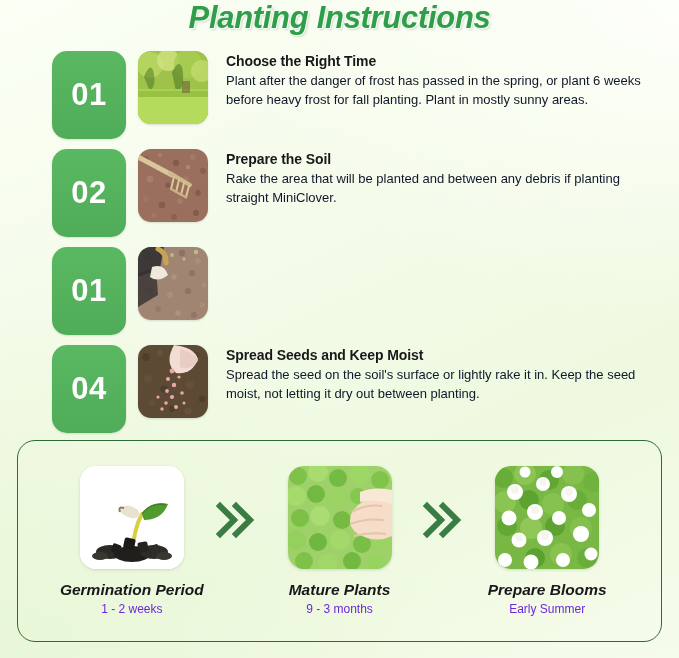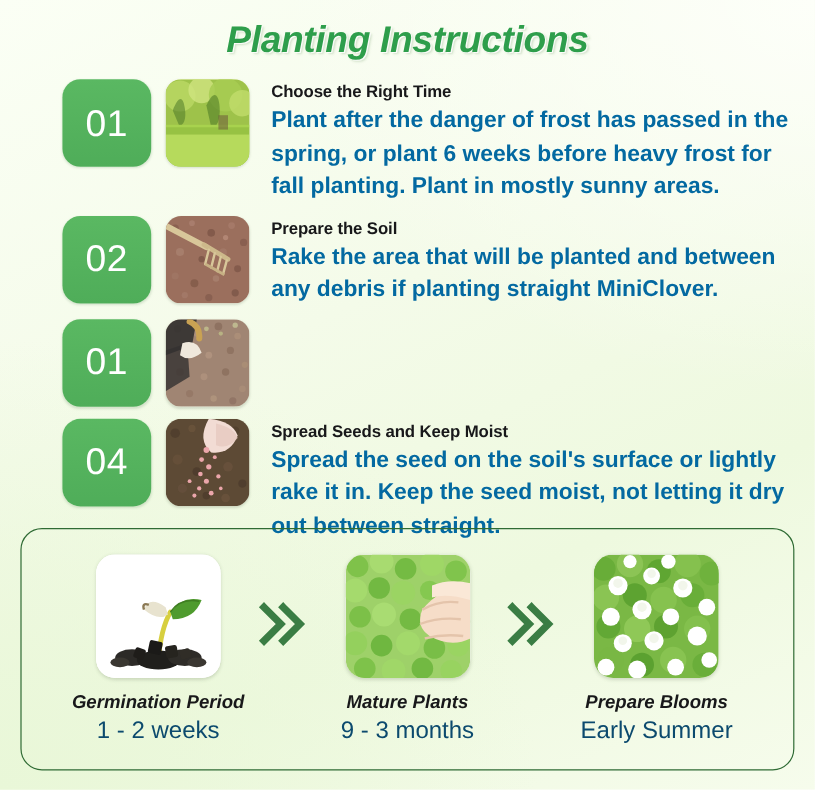--- a/index.html
+++ b/index.html
@@ -22,38 +22,37 @@
   .page { width: 679px; height: 658px; position: relative; }
 
   
   .title {
     text-align: center;
     font-size: 31px;
     font-weight: bold;
     font-style: italic;
     color: #2e9e4b;
     letter-spacing: -0.3px;
-    padding-top: 15px;
     text-shadow: 1px 1px 0 rgba(255,255,255,0.85), 2px 2px 2px rgba(120,160,110,0.30);
   }
 
   
   .steps { margin-top: 15px; padding-left: 52px; padding-right: 20px; }
 
   .step { display: flex; align-items: flex-start; margin-bottom: 10px; }
 
   .badge {
     flex: 0 0 auto;
-    width: 74px; height: 73px;
+    width: 74px; height: 88px;
     border-radius: 15px;
     background: linear-gradient(180deg, #5ab862 0%, #4fad59 100%);
     display: flex; align-items: center; justify-content: center;
     color: #ffffff;
     font-size: 31px;
-    font-weight: normal;
+    font-weight: bold;
     letter-spacing: 0.5px;
     box-shadow: 0 1px 2px rgba(60,110,60,0.18);
   }
 
   .thumb {
     flex: 0 0 auto;
     width: 70px; height: 73px;
     border-radius: 13px;
     margin-left: 12px;
     overflow: hidden;
@@ -65,24 +64,23 @@
   .step-text { margin-left: 18px; padding-top: 2px; }
 
   .step-title {
     font-size: 14px;
     font-weight: bold;
     color: #18181a;
     letter-spacing: -0.1px;
     margin-bottom: 3px;
   }
   .step-body {
-    font-size: 19px;
-    color: #0369a1;
+    font-size: 13px;
+    color: #0f172a;
     line-height: 1.45;
-    font-weight: bold;
   }
 
   
   .timeline {
     position: absolute;
     left: 17px;
     right: 17px;
     top: 440px;
     height: 202px;
     border: 1.6px solid #2f6b34;
@@ -105,21 +103,21 @@
   }
   .tl-img svg { display: block; width: 100%; height: 100%; }
 
   .tl-title {
     font-size: 15.5px;
     font-weight: bold;
     font-style: italic;
     color: #18181a;
     margin-bottom: 3px;
   }
-  .tl-sub { font-size: 20px; color: #0c4a6e; }
+  .tl-sub { font-size: 12px; color: #6d28d9; }
 
   .chevron { flex: 0 0 auto; width: 44px; height: 44px; margin-bottom: 42px; }
   .chevron svg { display: block; width: 100%; height: 100%; }
 </style>
 </head>
 <body>
 
 <div class="page">
 
   <div class="title">Planting Instructions</div>
@@ -262,21 +260,21 @@
               <circle cx="24" cy="64" r="1.7"></circle>
               <circle cx="41" cy="32" r="1.6"></circle>
             <circle cx="44" cy="48" r="1.8"></circle>
               <circle cx="20" cy="52" r="1.6"></circle>
               <circle cx="46" cy="58" r="1.5"></circle>
           </g>
         </svg>
       </div>
       <div class="step-text">
         <div class="step-title">Spread Seeds and Keep Moist</div>
-        <div class="step-body">Spread the seed on the soil's surface or lightly rake it in. Keep the seed moist, not letting it dry out between straight.</div>
+        <div class="step-body">Spread the seed on the soil's surface or lightly rake it in. Keep the seed moist, not letting it dry out between planting.</div>
       </div>
     </div>
 
   </div>
 
   <div class="timeline">
 
     <div class="tl-item">
       <div class="tl-img">
         <svg viewBox="0 0 104 103">

